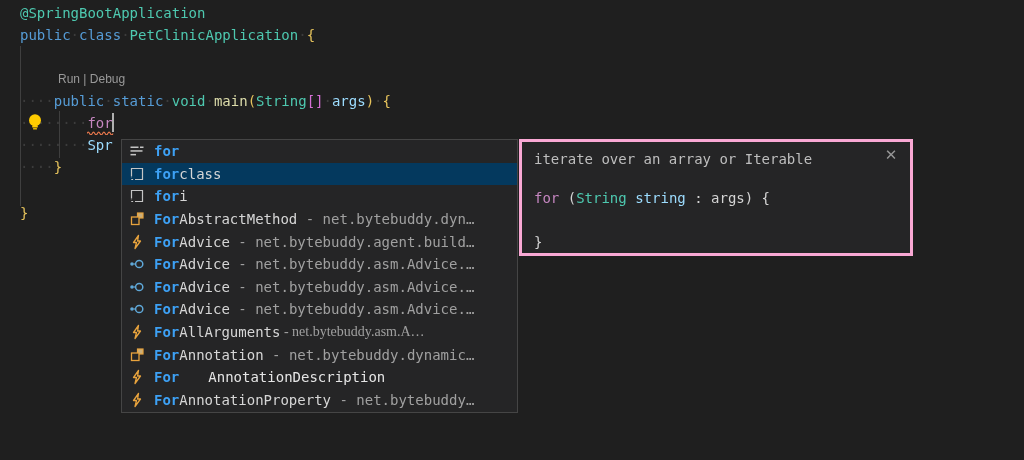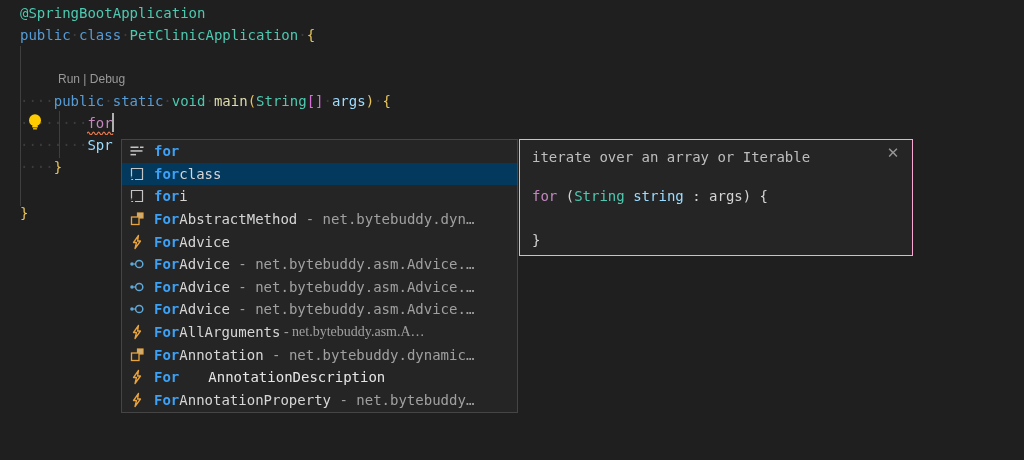--- a/index.html
+++ b/index.html
@@ -17,21 +17,21 @@
   .suggest{position:absolute;left:121px;top:139px;width:397px;height:274px;
            background:#252526;border:1px solid #454545;box-sizing:border-box;overflow:hidden;}
   .suggest-row{display:flex;align-items:center;height:22.6px;padding-left:7px;cursor:pointer;white-space:pre;}
   .suggest-row.selected{background:#04395e;}
   .suggest-row .sicon{width:16px;height:16px;margin-right:9px;flex:0 0 16px;}
   .suggest-row .match{font-weight:bold;}
   .suggest-row .rest{}
   .suggest-row .detail{}
 
   .docs{position:absolute;left:519px;top:139px;width:394px;height:117px;
-        background:#252526;border:1px solid #f9a8d4;box-sizing:border-box;}
+        background:#252526;border:3px solid #f9a8d4;box-sizing:border-box;}
   .docs-title{position:absolute;left:12px;top:7px;height:20px;line-height:20px;color:#bebebe;}
   .docs-close{position:absolute;right:10px;top:4px;width:18px;height:18px;line-height:18px;
               text-align:center;color:#969696;font-family:"Liberation Sans",sans-serif;
               font-size:15px;cursor:pointer;}
   .doc-line{position:absolute;left:12px;height:22px;line-height:22px;white-space:pre;}
 </style>
 </head>
 <body>
 
 <div class="stage">
@@ -84,21 +84,21 @@
               <path d="M2.5 10.5 V2.5 H13.5 V13.5 H6"></path>
               <path d="M2.5 13.5 h1.6 M2.5 11.8 v0.2" stroke-dasharray="1.6 1.4"></path>
               <path d="M2.5 13.5 H5" stroke-dasharray="1.5 1.5"></path>
             </svg></span><span class="match" style="color: rgb(61, 161, 245);">for</span><span class="rest" style="color: rgb(214, 214, 214);">i</span></div>
         <div class="suggest-row"><span class="sicon"><svg viewBox="0 0 16 16">
               <rect x="8.5" y="2" width="5.5" height="5" fill="#C9AE7C" stroke="#E8A33D" stroke-width="1.2"></rect>
               <rect x="2.5" y="6" width="7.5" height="7.5" fill="#252526" stroke="#E8A33D" stroke-width="1.3"></rect>
             </svg></span><span class="match" style="color: rgb(61, 161, 245);">For</span><span class="rest" style="color: rgb(214, 214, 214);">AbstractMethod</span><span class="detail" style="color: rgb(160, 160, 160);"> - net.bytebuddy.dyn…</span></div>
         <div class="suggest-row"><span class="sicon"><svg viewBox="0 0 16 16" fill="none" stroke="#E8A33D" stroke-width="1.3" stroke-linejoin="round">
               <path d="M9.5 1.5 L4.5 8.5 H7.5 L6 14.5 L11.5 7 H8.6 Z"></path>
-            </svg></span><span class="match" style="color: rgb(61, 161, 245);">For</span><span class="rest" style="color: rgb(214, 214, 214);">Advice</span></div>
+            </svg></span><span class="match" style="color: rgb(61, 161, 245);">For</span><span class="rest" style="color: rgb(214, 214, 214);">Advice</span><span class="detail" style="color: rgb(160, 160, 160);"> - net.bytebuddy.agent.build…</span></div>
         <div class="suggest-row"><span class="sicon"><svg viewBox="0 0 16 16">
               <circle cx="3" cy="8" r="1.8" fill="#5FA8D8"></circle>
               <rect x="4.5" y="7.4" width="2" height="1.2" fill="#5FA8D8"></rect>
               <circle cx="10.2" cy="8" r="3.6" fill="none" stroke="#5FA8D8" stroke-width="1.5"></circle>
             </svg></span><span class="match" style="color: rgb(61, 161, 245);">For</span><span class="rest" style="color: rgb(214, 214, 214);">Advice</span><span class="detail" style="color: rgb(160, 160, 160);"> - net.bytebuddy.asm.Advice.…</span></div>
         <div class="suggest-row"><span class="sicon"><svg viewBox="0 0 16 16">
               <circle cx="3" cy="8" r="1.8" fill="#5FA8D8"></circle>
               <rect x="4.5" y="7.4" width="2" height="1.2" fill="#5FA8D8"></rect>
               <circle cx="10.2" cy="8" r="3.6" fill="none" stroke="#5FA8D8" stroke-width="1.5"></circle>
             </svg></span><span class="match" style="color: rgb(61, 161, 245);">For</span><span class="rest" style="color: rgb(214, 214, 214);">Advice</span><span class="detail" style="color: rgb(160, 160, 160);"> - net.bytebuddy.asm.Advice.…</span></div>

